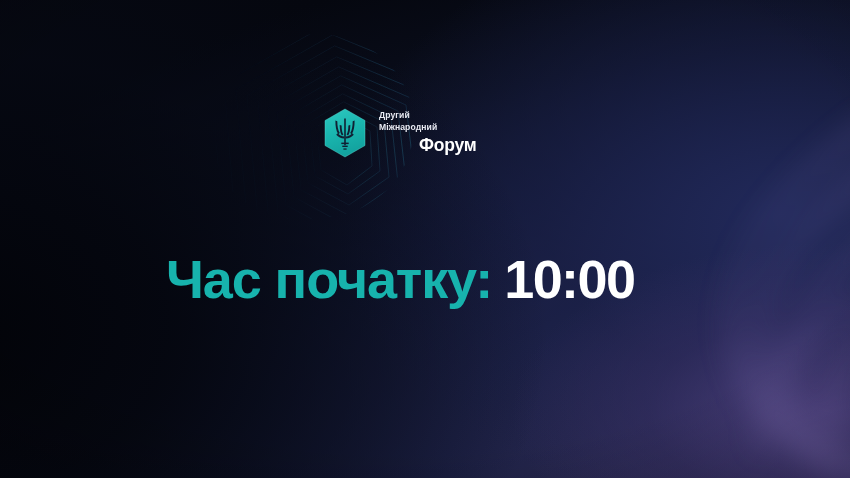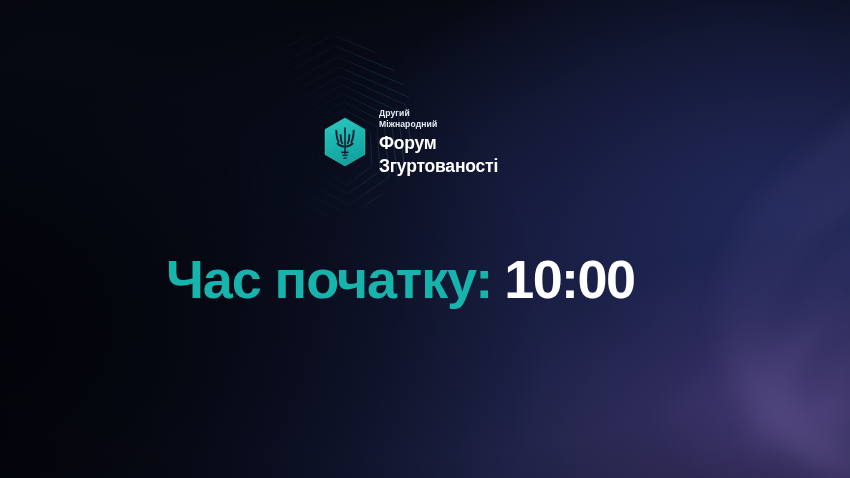--- a/index.html
+++ b/index.html
@@ -90,20 +90,21 @@
   }
 
   .logo-main {
     color: #ffffff;
     font-size: 17.5px;
     font-weight: 700;
     letter-spacing: -0.2px;
     line-height: 1.14;
     white-space: nowrap;
     margin-top: 3px;
+    margin-left: 40px;
   }
 
   
   #headline {
     position: absolute;
     left: 166px;
     top: 252px;
     font-size: 54px;
     font-weight: 700;
     letter-spacing: -1.1px;
@@ -207,21 +208,20 @@
           <path d="M20.3 37.6 h5.4 v1.4 h-5.4 Z"></path>
           <path d="M21.4 40.4 h3.2 v1.3 h-3.2 Z"></path>
         </g>
       </svg>
     </div>
 
     <div id="logo-text">
       <div class="logo-kicker">Другий</div>
       <div class="logo-kicker">Міжнародний</div>
       <div class="logo-main">Форум</div>
-      <div class="logo-main">Згуртованості</div>
     </div>
   </div>
 
   <div id="headline">
     <span class="label">Час початку:</span><span class="value">10:00</span>
   </div>
 
 </div>
 
 </body></html>

